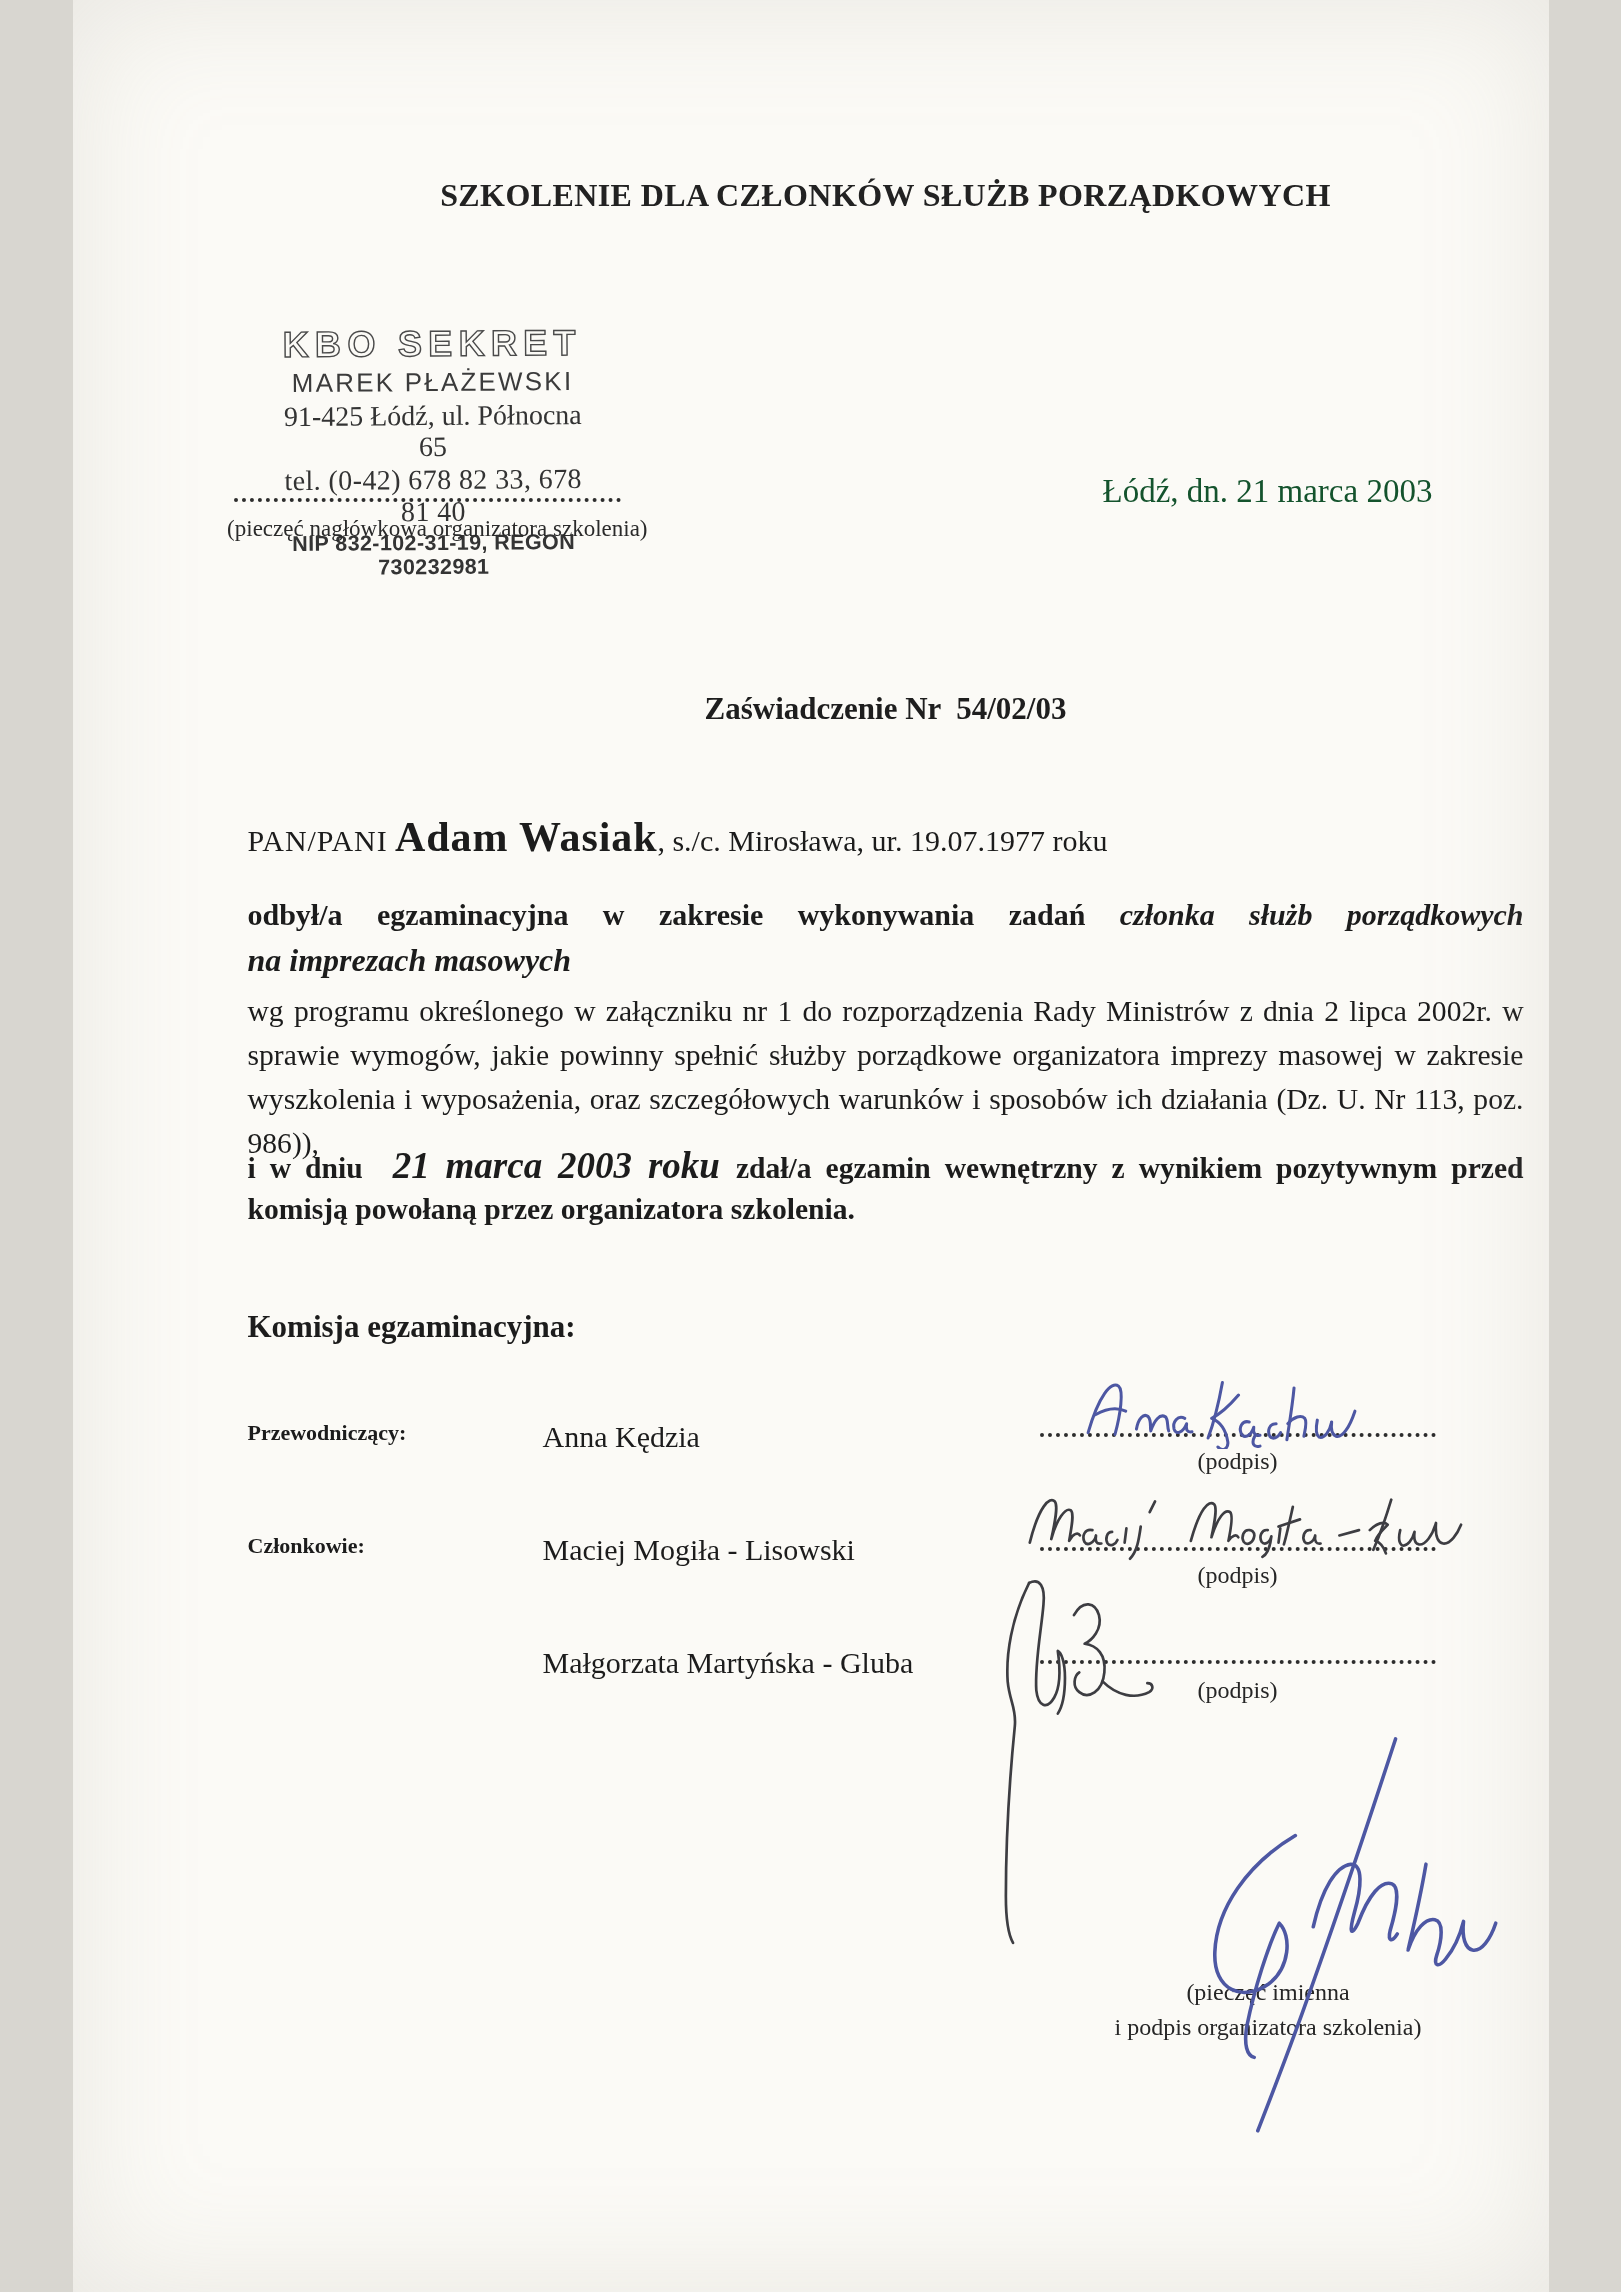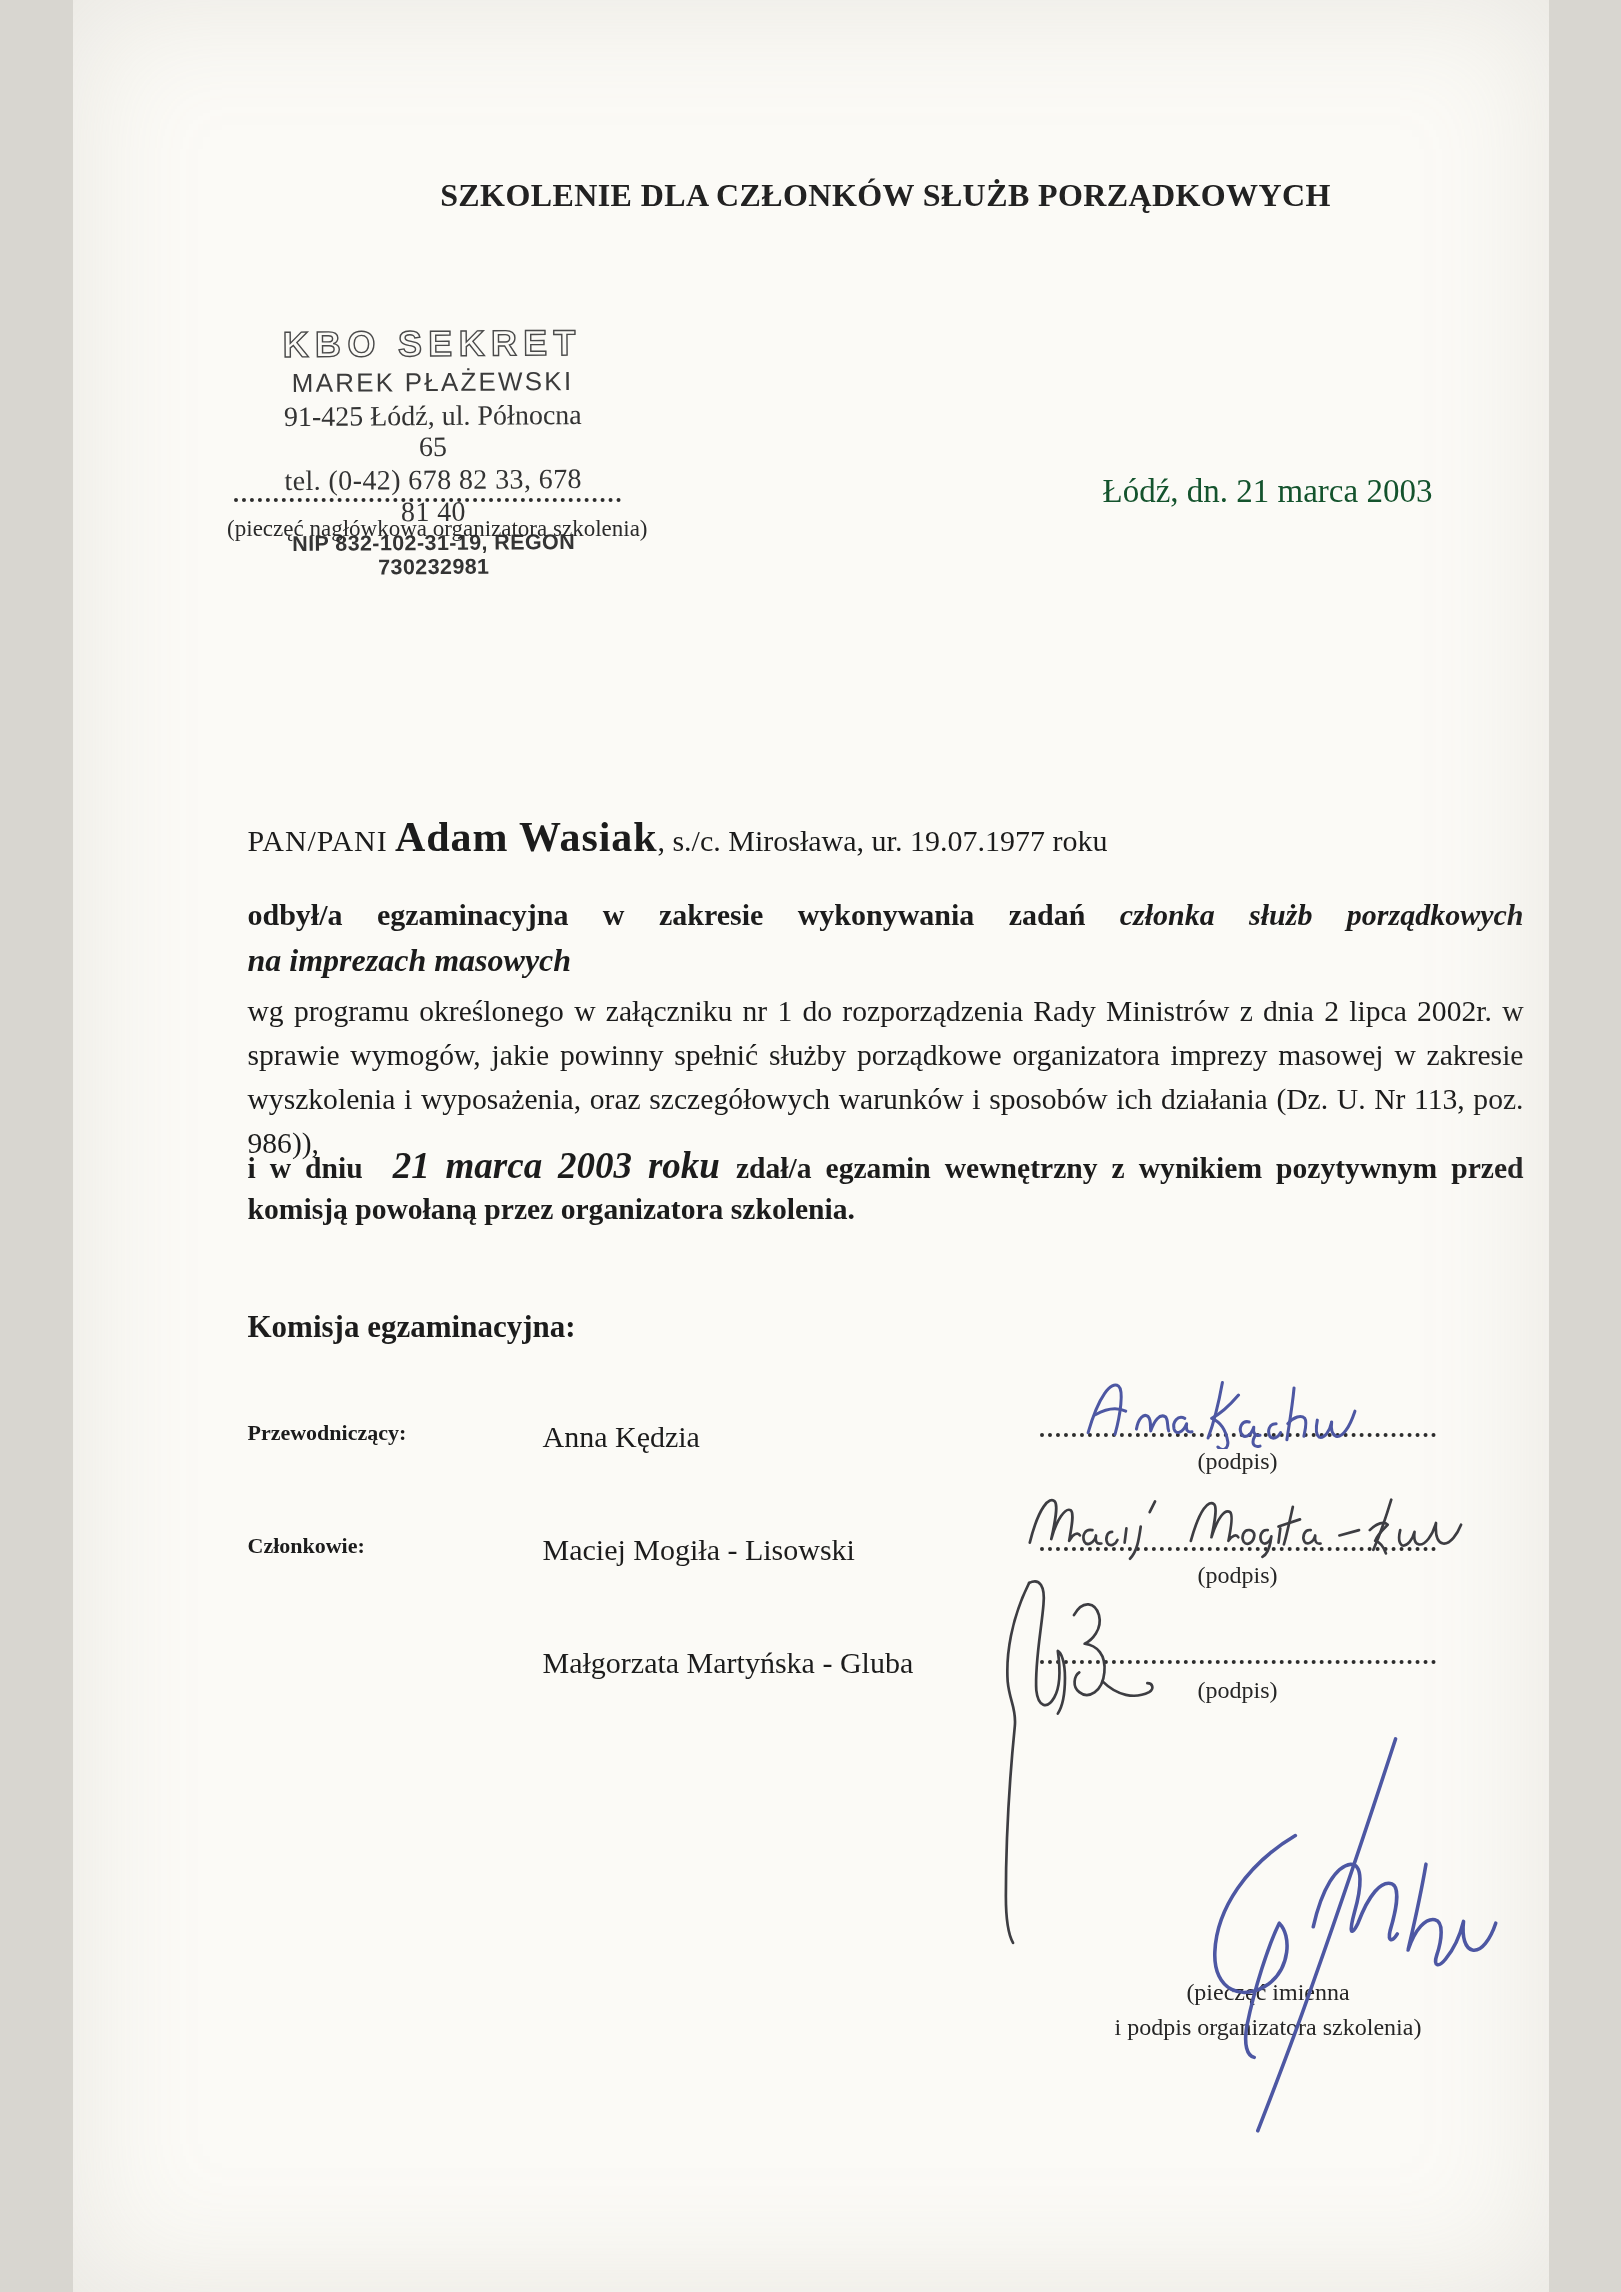--- a/index.html
+++ b/index.html
@@ -115,20 +115,21 @@
     <div class="stamp-address">91-425 Łódź, ul. Północna 65</div>
     <div class="stamp-phone">tel. (0-42) 678 82 33, 678 81 40</div>
     <div class="stamp-ids">NIP 832-102-31-19, REGON 730232981</div>
   </div>
 
   <div class="abs dotted dotted-header"></div>
   <div class="abs stamp-caption">(pieczęć nagłówkowa organizatora szkolenia)</div>
 
   <div class="abs date-line">Łódź, dn. 21 marca 2003</div>
 
+  <div class="abs cert-heading">Zaświadczenie Nr  54/02/03</div>
 
   <div class="abs recipient">
     <span class="prefix">PAN/PANI</span>
     <span class="name">Adam Wasiak</span><span>, s./c. Mirosława, ur. 19.07.1977 roku</span>
   </div>
 
   <div class="abs bodyblock b1">
     <span>odbył/a egzaminacyjna w zakresie wykonywania zadań</span>
     <span class="it">członka służb porządkowych</span>
   </div>

